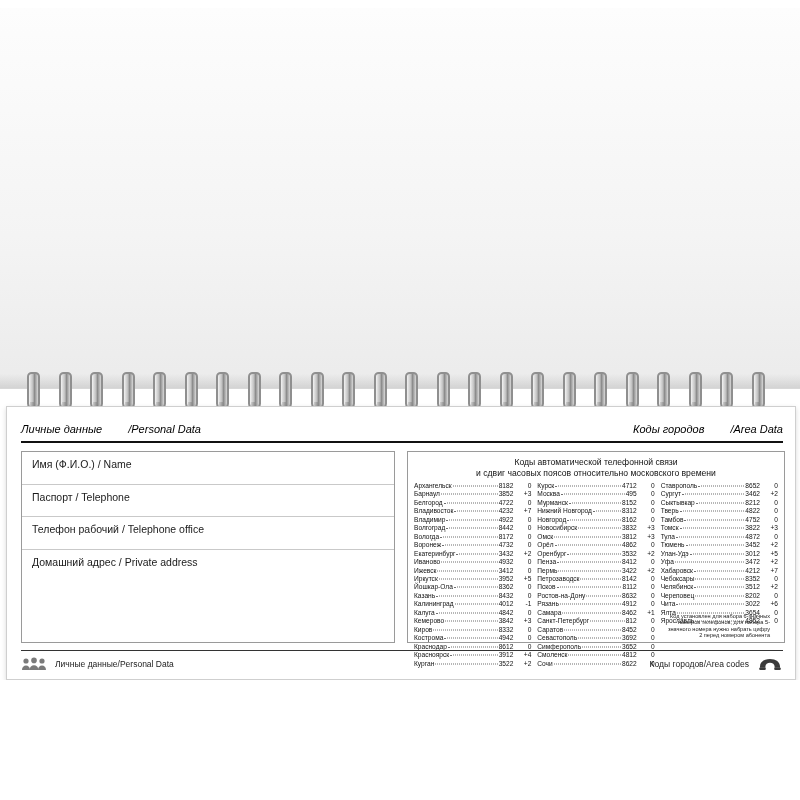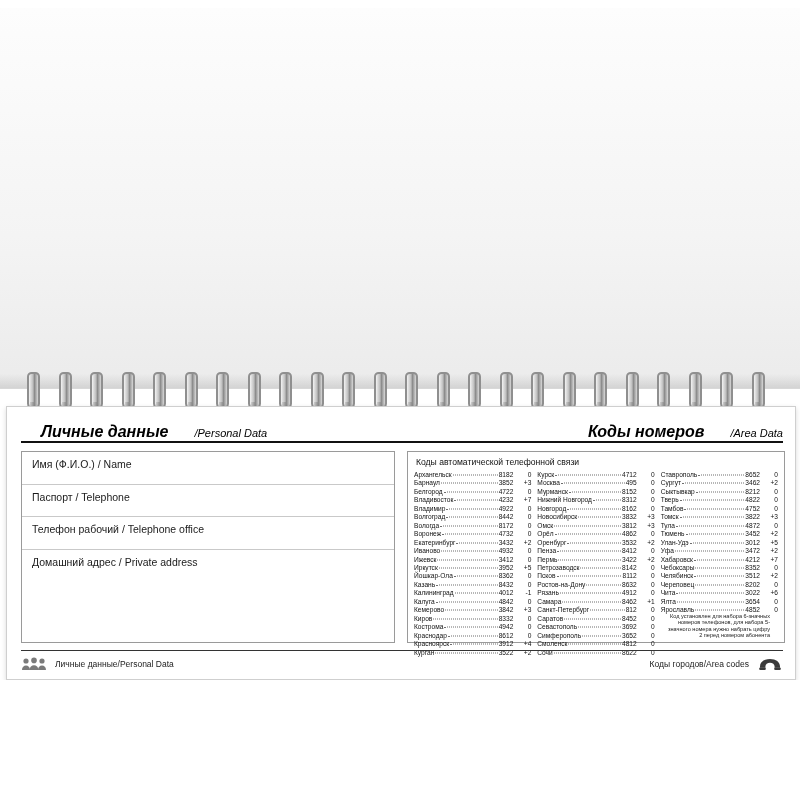--- a/index.html
+++ b/index.html
@@ -52,21 +52,21 @@
     background:#ffffff;
     border:1px solid #cfcfcf;
     box-shadow:0 2px 5px rgba(0,0,0,0.15);
   }
   .header-row{
     position:absolute;left:14px;top:16px;width:762px;
     display:flex;justify-content:space-between;align-items:flex-end;
     font-size:11.5px;
   }
   .hdr-left,.hdr-right{white-space:nowrap;}
-  .hdr-left .b,.hdr-right .b{font-weight:bold;font-style:italic;font-size:16px;margin-left:20px;}
+  .hdr-left .b,.hdr-right .b{font-weight:normal;font-style:italic;font-size:11px;}
   .hdr-left .i,.hdr-right .i{font-style:italic;font-size:11px;padding-left:26px;}
   .hdr-rule{
     position:absolute;left:14px;top:34px;width:762px;height:2px;background:#111;
   }
   
   .form{
     position:absolute;left:14px;top:44px;width:372px;height:190px;
     border:1px solid #9a9a9a;
     text-align:center;
   }
@@ -77,21 +77,21 @@
   .form-label{
     position:absolute;left:10px;top:6px;font-size:10.5px;color:#1a1a1a;
   }
   
   .codes{
     position:absolute;left:400px;top:44px;width:376px;height:190px;
     border:1px solid #9a9a9a;
     background:#fff;
   }
   .codes-title{
-    font-size:8.6px;line-height:11px;color:#111;
+    text-align:center;font-size:8.6px;line-height:11px;color:#111;
     padding:5px 8px 3px 8px;
   }
   .codes-cols{
     display:flex;padding:0 6px;gap:6px;
   }
   .codes-col{width:33.33%;}
   .code-line{
     display:flex;align-items:baseline;font-size:6.6px;line-height:8.45px;color:#111;
     white-space:nowrap;
   }
@@ -256,21 +256,21 @@
       </div>
     </div>
 
   <div class="bottom-sheet">
 
     <div class="header-row">
       <div class="hdr-left">
         <span class="b">Личные данные</span><span class="i">/Personal Data</span>
       </div>
       <div class="hdr-right">
-        <span class="b">Коды номеров</span><span class="i">/Area Data</span>
+        <span class="b">Коды городов</span><span class="i">/Area Data</span>
       </div>
     </div>
     <div class="hdr-rule"></div>
 
     <div class="form">
       <div class="form-row">
         <div class="form-label">Имя (Ф.И.О.)  /  Name</div>
       </div>
       <div class="form-row">
         <div class="form-label">Паспорт  /  Telephone</div>
@@ -279,20 +279,21 @@
         <div class="form-label">Телефон рабочий  /  Telephone office</div>
       </div>
       <div class="form-row">
         <div class="form-label">Домашний адрес  /  Private address</div>
       </div>
     </div>
 
     <div class="codes">
       <div class="codes-title">
         <div>Коды автоматической телефонной связи</div>
+        <div>и сдвиг часовых поясов относительно московского времени</div>
       </div>
       <div class="codes-cols" id="codes-cols">
           <div class="codes-col">
             <div class="code-line">
               <span class="code-city">Архангельск</span>
               <span class="code-dots"></span>
               <span class="code-num">8182</span>
               <span class="code-tz">0</span>
             </div>
             <div class="code-line">

